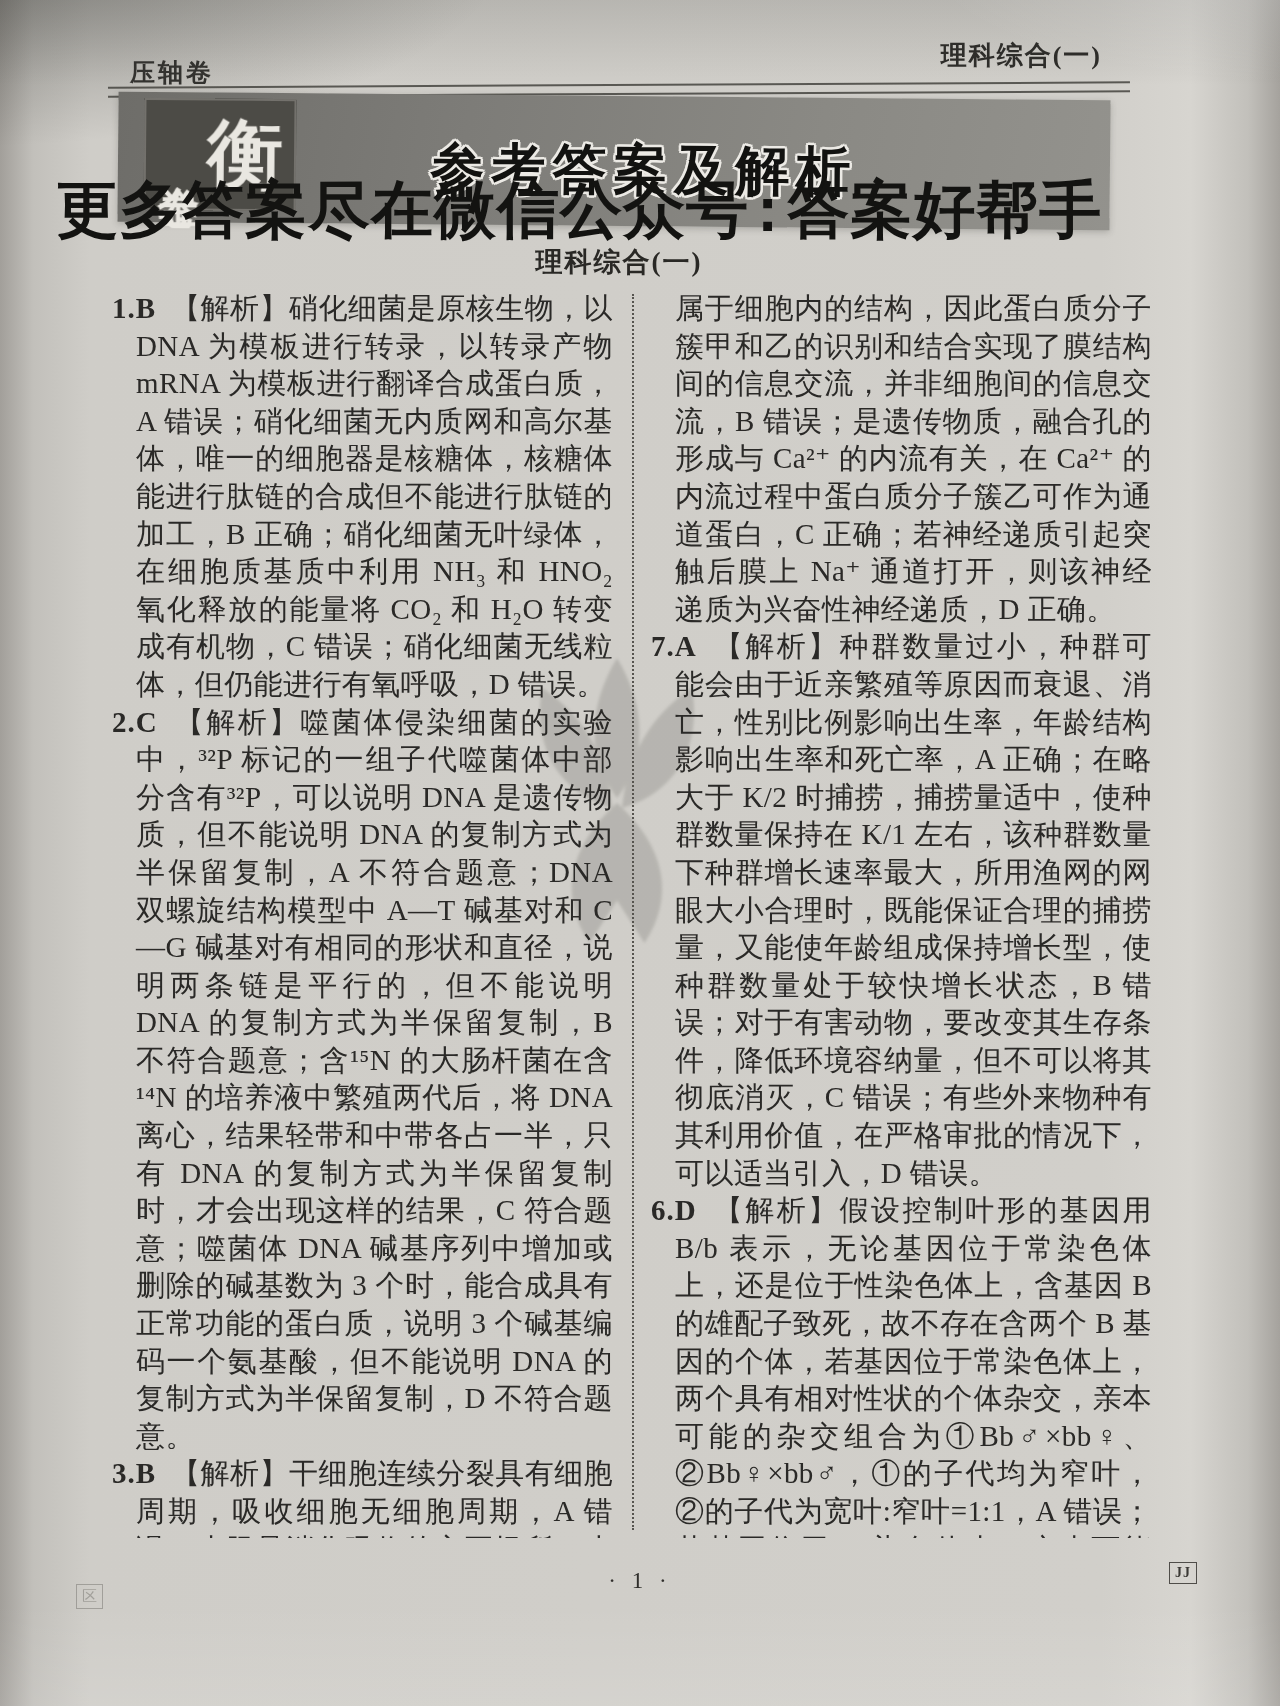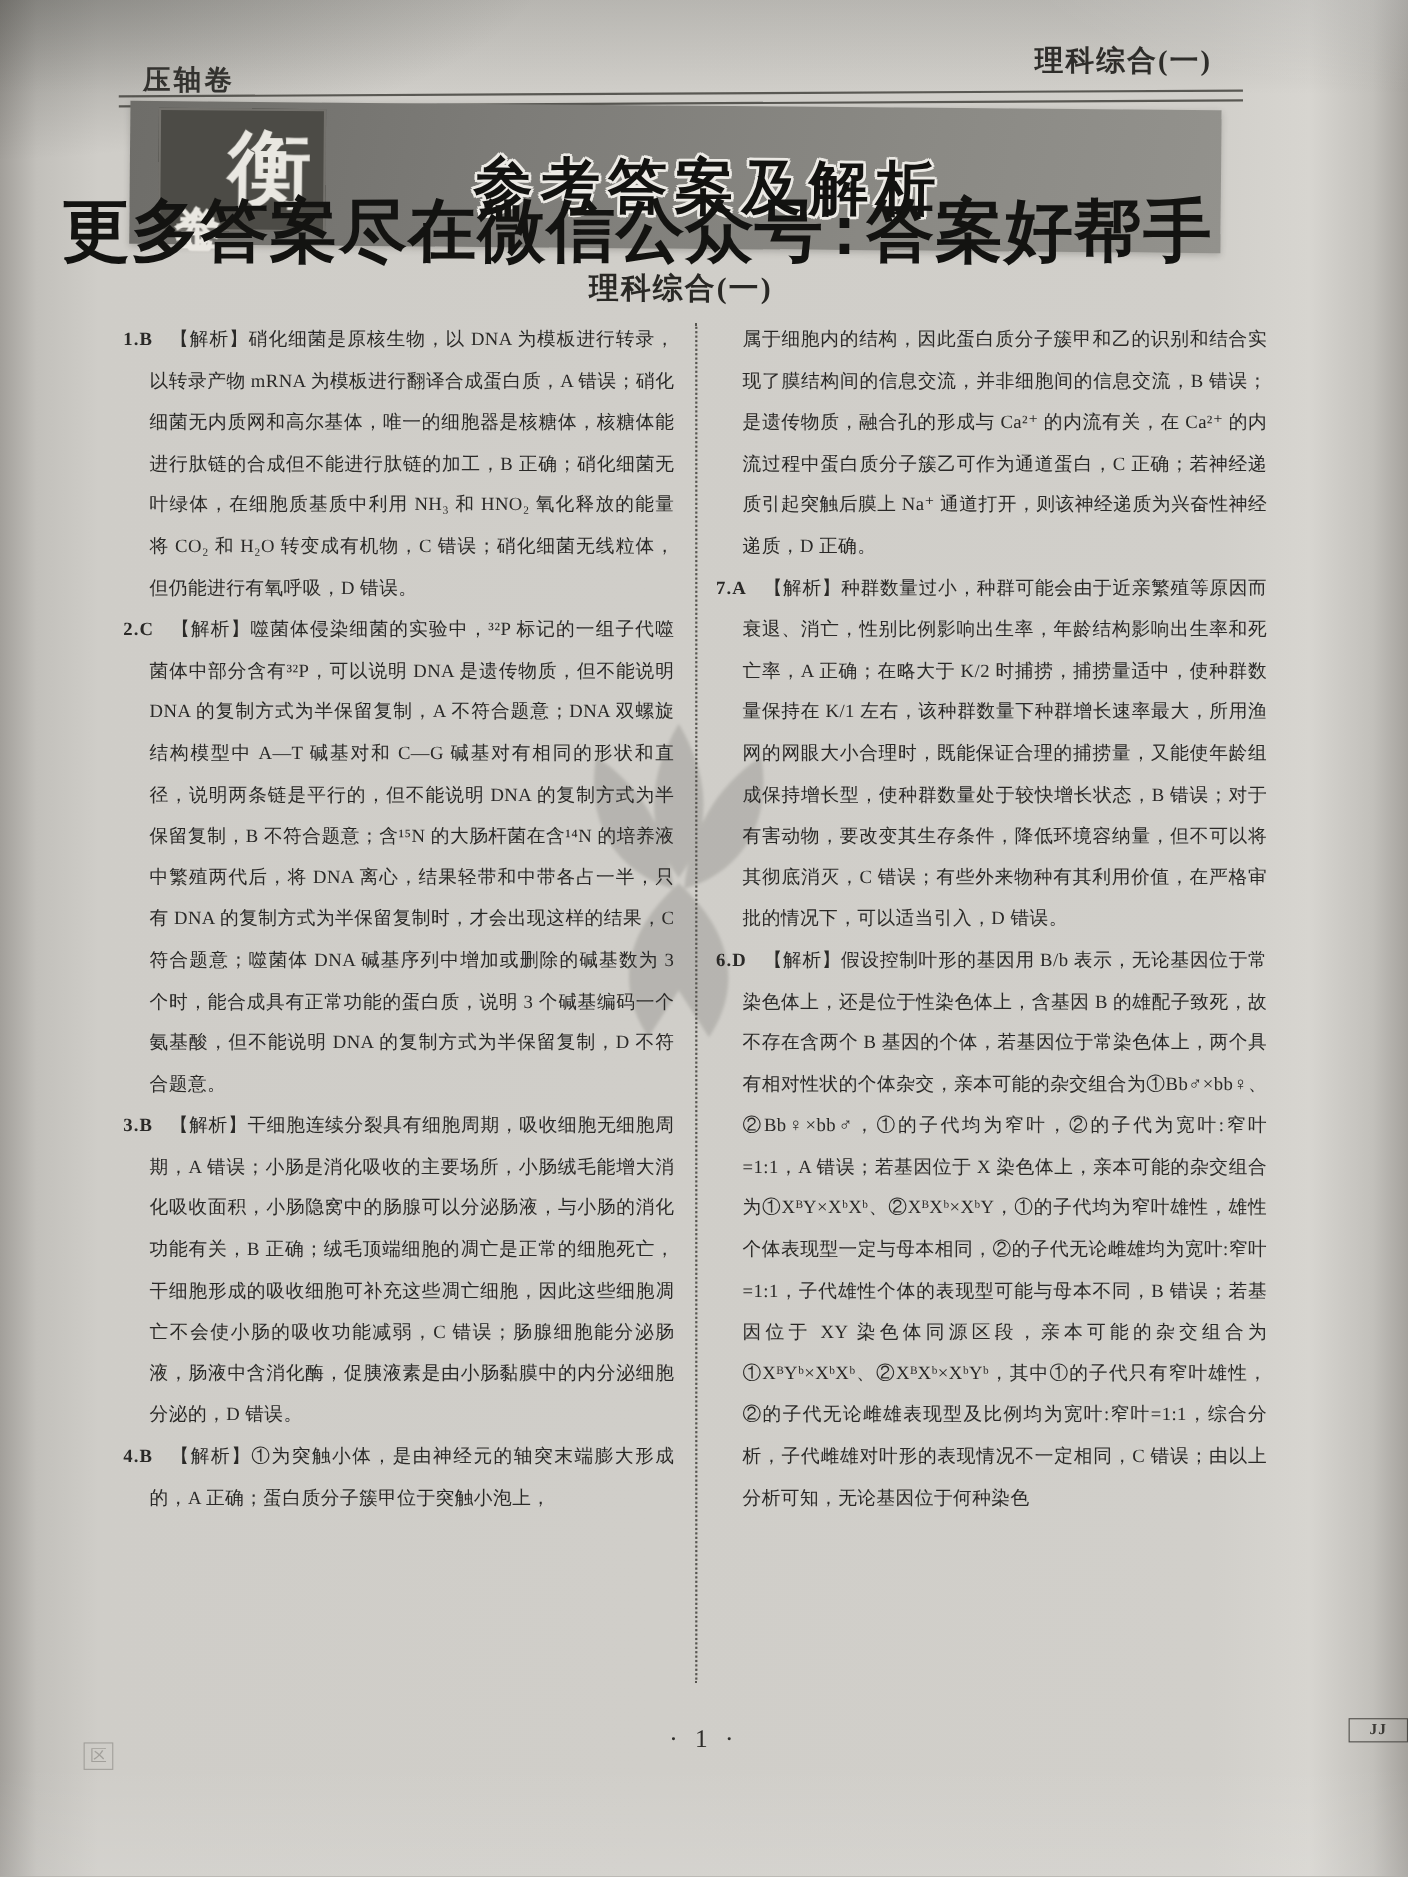--- a/index.html
+++ b/index.html
@@ -38,30 +38,30 @@
     font-size:62px;font-weight:600;letter-spacing:1px;color:#131311;}
   .wm-mid{position:absolute;left:86px;top:912px;white-space:nowrap;z-index:30;
     font-family:"Liberation Sans","DejaVu Sans",sans-serif;
     font-size:108px;font-weight:700;letter-spacing:-3px;color:#0d0d0b;}
   .flower{position:absolute;left:492px;top:648px;width:250px;height:310px;opacity:.26;z-index:1;filter:blur(1.5px);}
   
   .subtitle{position:absolute;left:108px;top:244px;width:1022px;text-align:center;
     font-size:27px;font-weight:700;letter-spacing:2px;color:#292825;z-index:5;}
   
   .cols{position:absolute;left:112px;top:290px;width:1042px;height:1248px;display:flex;z-index:10;overflow:hidden;}
-  .col{width:501px;font-size:17px;line-height:37.6px;text-align:justify;color:#2a2927;}
+  .col{width:501px;font-size:29px;line-height:37.6px;text-align:justify;color:#2a2927;}
   .divider{border-left:2px dotted #56544f;margin:4px 17px 0 19px;height:1236px;}
   .item{padding-left:24px;text-indent:-24px;}
   .item.cont{text-indent:0;}
   .num{font-weight:700;margin-right:15px;letter-spacing:1px;}
   .body{letter-spacing:.4px;}
   
   .page-num{position:absolute;left:0;right:0;top:1568px;text-align:center;font-size:23px;letter-spacing:5px;color:#2f2e2b;z-index:5;}
-  .jj-mark{position:absolute;left:1226px;top:1562px;border:1.6px solid #4f4d49;color:#3b3935;
-    font-size:14px;font-weight:700;padding:2px 18px;letter-spacing:1px;z-index:5;text-align:center;}
+  .jj-mark{position:absolute;left:1169px;top:1562px;border:1.6px solid #4f4d49;color:#3b3935;
+    font-size:14px;font-weight:700;padding:2px 5px;letter-spacing:1px;z-index:5;text-align:center;}
   .corner-mark{position:absolute;left:76px;top:1584px;border:1.6px solid #75736e;color:#75736e;
     font-size:15px;padding:2px 5px;opacity:.5;z-index:5;}
 </style>
 </head>
 <body>
 
 <div class="photo">
 
   <div class="hdr-left">压轴卷</div>
   <div class="hdr-right">理科综合(一)</div>

